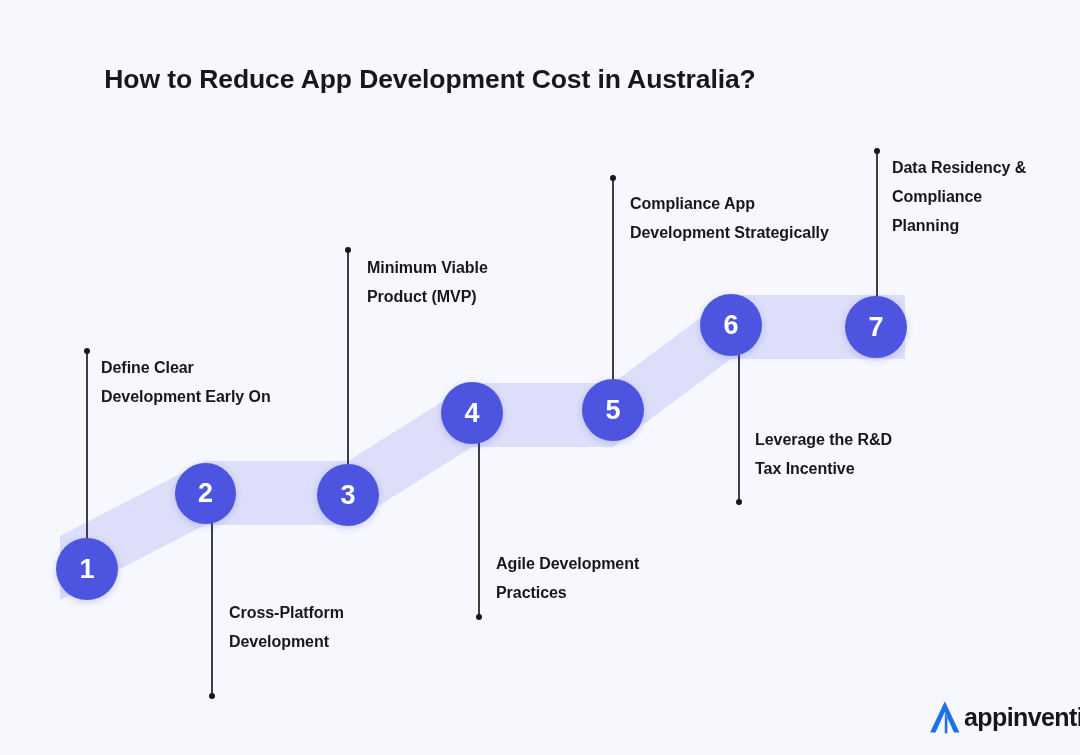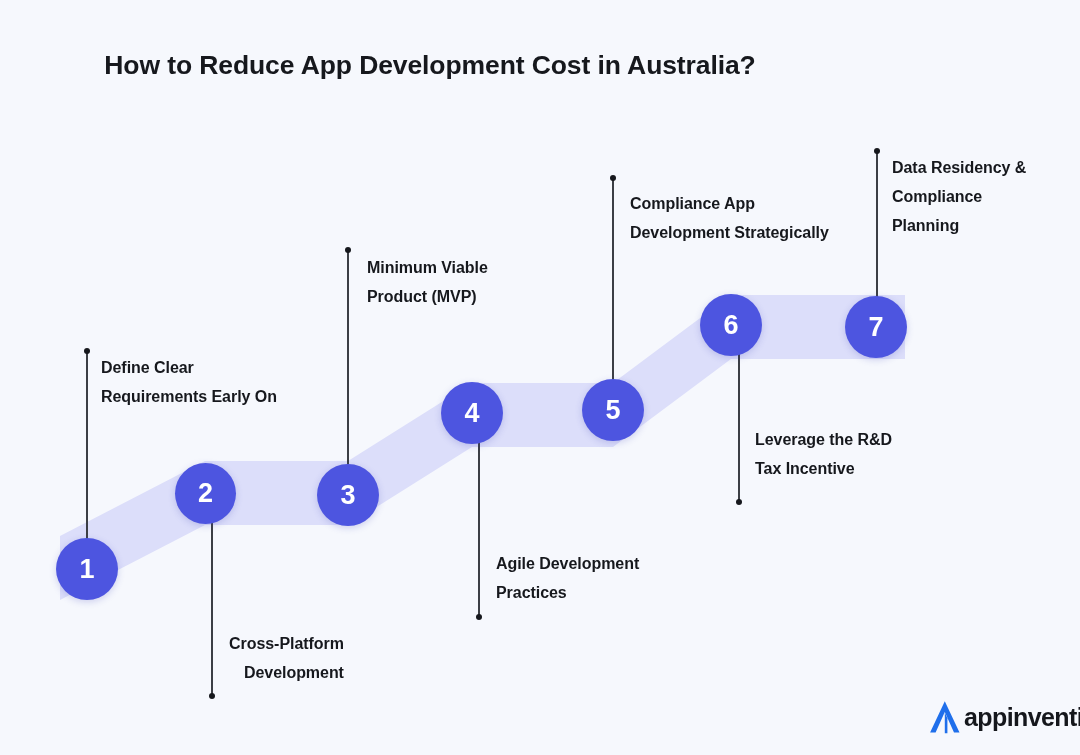--- a/index.html
+++ b/index.html
@@ -18,21 +18,21 @@
     position: relative;
     width: 1080px;
     height: 755px;
     background: #f6f8fd;
   }
 
   
   #page-title {
     position: absolute;
     left: 0;
-    top: 50px;
+    top: 64px;
     width: 860px;
     text-align: center;
     font-size: 26.5px;
     font-weight: bold;
     color: #16181d;
     letter-spacing: -0.1px;
     line-height: 1.2;
   }
 
   
@@ -172,22 +172,22 @@
     <span>5</span>
   </div>
   <div class="step" style="left:700px; top:294px; width:62px; height:62px;">
     <span>6</span>
   </div>
   <div class="step" style="left:845px; top:296px; width:62px; height:62px;">
     <span>7</span>
   </div>
 
   <div class="step-label" style="left:101px; top:353px;">Define Clear
-Requirements Early On</div>
-  <div class="step-label" style="left:229px; top:629px;text-align:right;">Cross-Platform
+Development Early On</div>
+  <div class="step-label" style="left:229px; top:598px;">Cross-Platform
 Development</div>
   <div class="step-label" style="left:496px; top:549px;">Agile Development
 Practices</div>
   <div class="step-label" style="left:367px; top:253px;">Minimum Viable
 Product (MVP)</div>
   <div class="step-label" style="left:630px; top:189px;">Compliance App
 Development Strategically</div>
   <div class="step-label" style="left:755px; top:425px;">Leverage the R&amp;D
 Tax Incentive</div>
   <div class="step-label" style="left:892px; top:153px;">Data Residency &amp;

